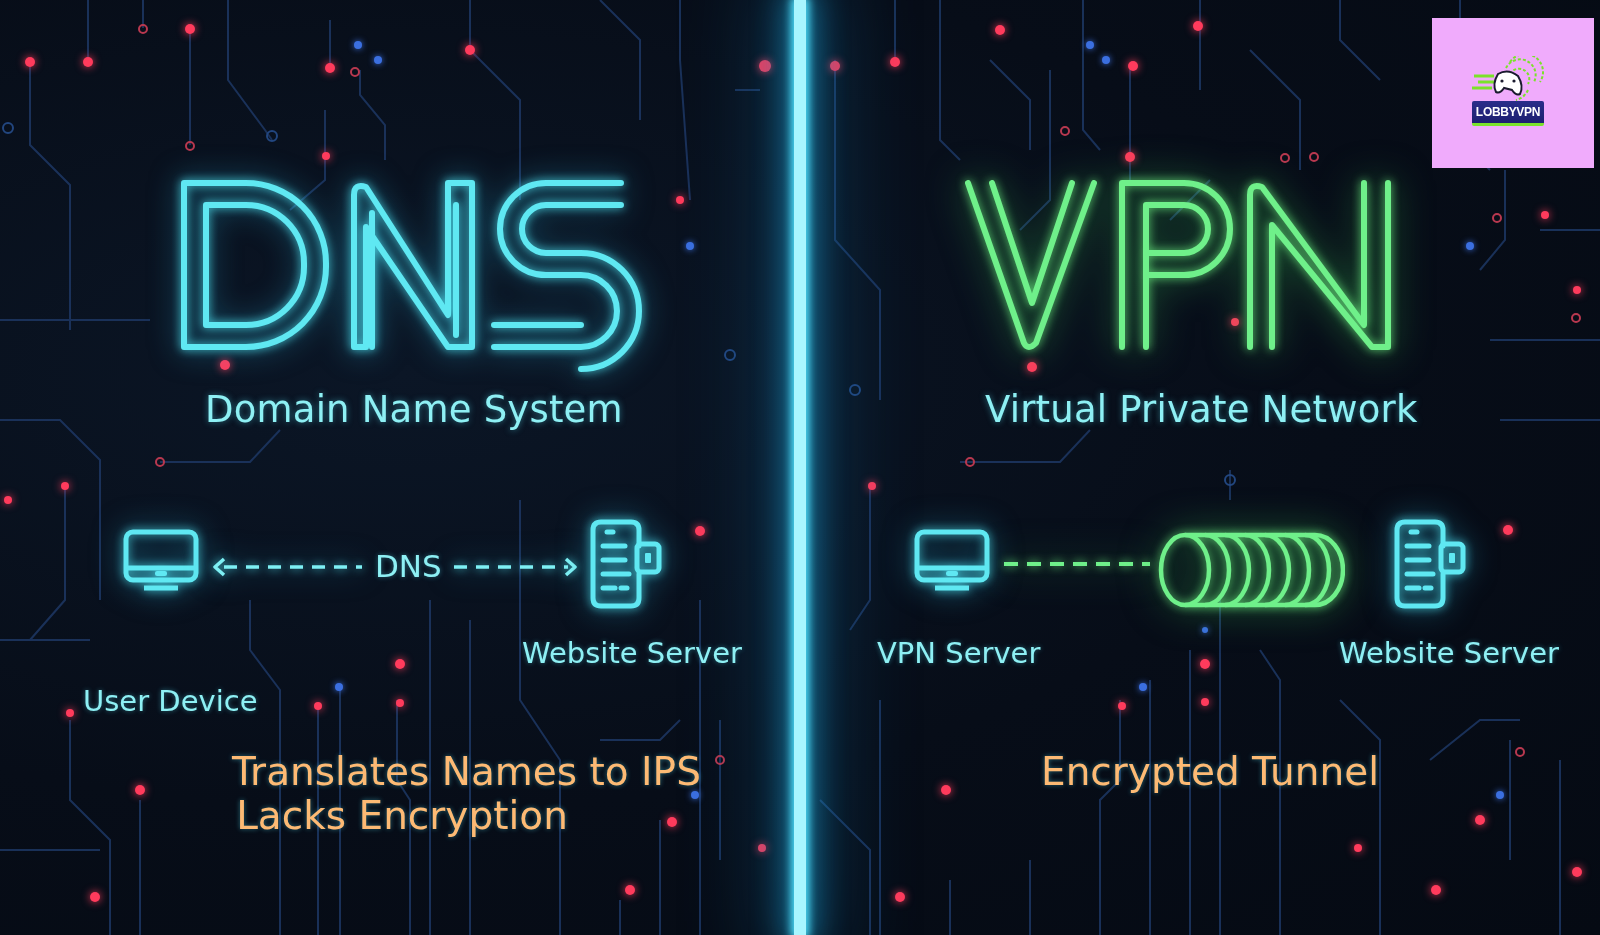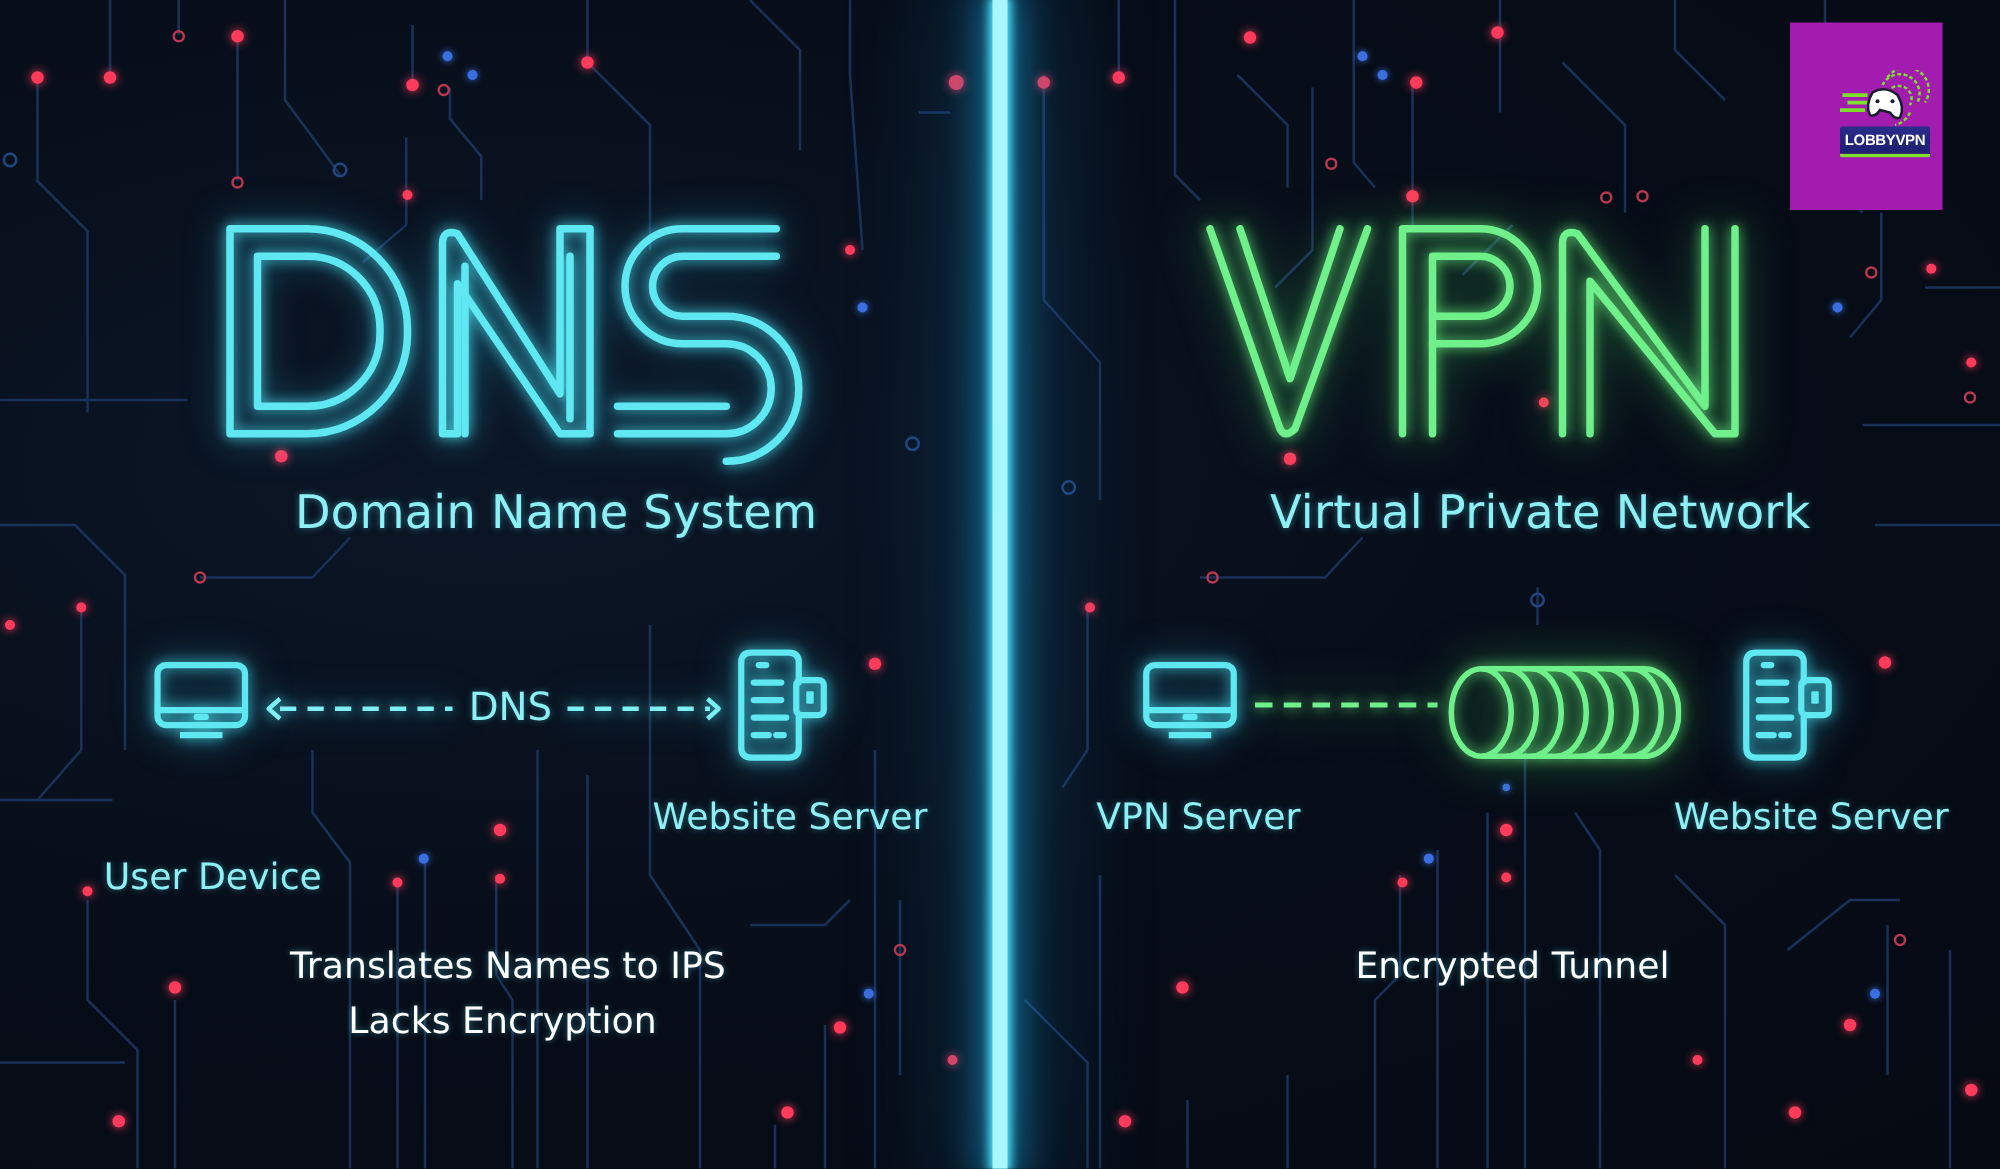--- a/index.html
+++ b/index.html
@@ -19,42 +19,41 @@
       position: absolute; left: 794px; top: 0; width: 12px; height: 935px;
       background: #a8f6ff;
       box-shadow: 0 0 8px 3px #4fe3ff, 0 0 30px 10px rgba(30,170,220,0.55), 0 0 80px 30px rgba(20,110,160,0.35);
     }
     .abs { position: absolute; }
     .big-title svg { overflow: visible; }
     .subtitle {
       position: absolute; font-size: 37px; color: #8ef0f4; letter-spacing: 0.2px;
       text-shadow: 0 0 6px rgba(80,220,240,0.5);
       white-space: nowrap;
-      margin-left: 31px;
     }
     .label {
       position: absolute; font-size: 29px; color: #8ef0f4;
       text-shadow: 0 0 5px rgba(80,220,240,0.45);
       white-space: nowrap;
     }
     .desc {
-      position: absolute; font-size: 29px; color: #ffffff; text-align: center;
+      position: absolute; font-size: 39px; color: #fdba74; text-align: center;
       line-height: 44px;
       text-shadow: 0 0 5px rgba(80,220,240,0.45);
       white-space: nowrap;
     }
     .arrow-label {
       position: absolute; font-size: 31px; color: #8ef0f4;
       text-shadow: 0 0 5px rgba(80,220,240,0.45);
     }
     .glow-icon { filter: drop-shadow(0 0 5px rgba(80,230,245,0.85)) drop-shadow(0 0 14px rgba(40,180,220,0.5)); }
     .glow-green { filter: drop-shadow(0 0 5px rgba(110,245,130,0.85)) drop-shadow(0 0 18px rgba(60,200,90,0.55)); }
     .logo-box {
-      position: absolute; left: 1432px; top: 18px; width: 122px; height: 150px;
-      background: #a21caf;
+      position: absolute; left: 1432px; top: 18px; width: 162px; height: 150px;
+      background: #f0abfc;
     }
     .logo-badge {
       position: absolute; left: 40px; top: 83px; width: 72px; height: 22px;
       background: linear-gradient(#2a2d8a, #1d1f70);
       border-bottom: 3px solid #7be22a;
       color: #ffffff; font-family: "Liberation Sans", sans-serif; font-weight: bold;
       font-size: 12px; line-height: 22px; text-align: center; letter-spacing: -0.3px;
       transform: skewY(0deg);
       border-radius: 2px;
     }

